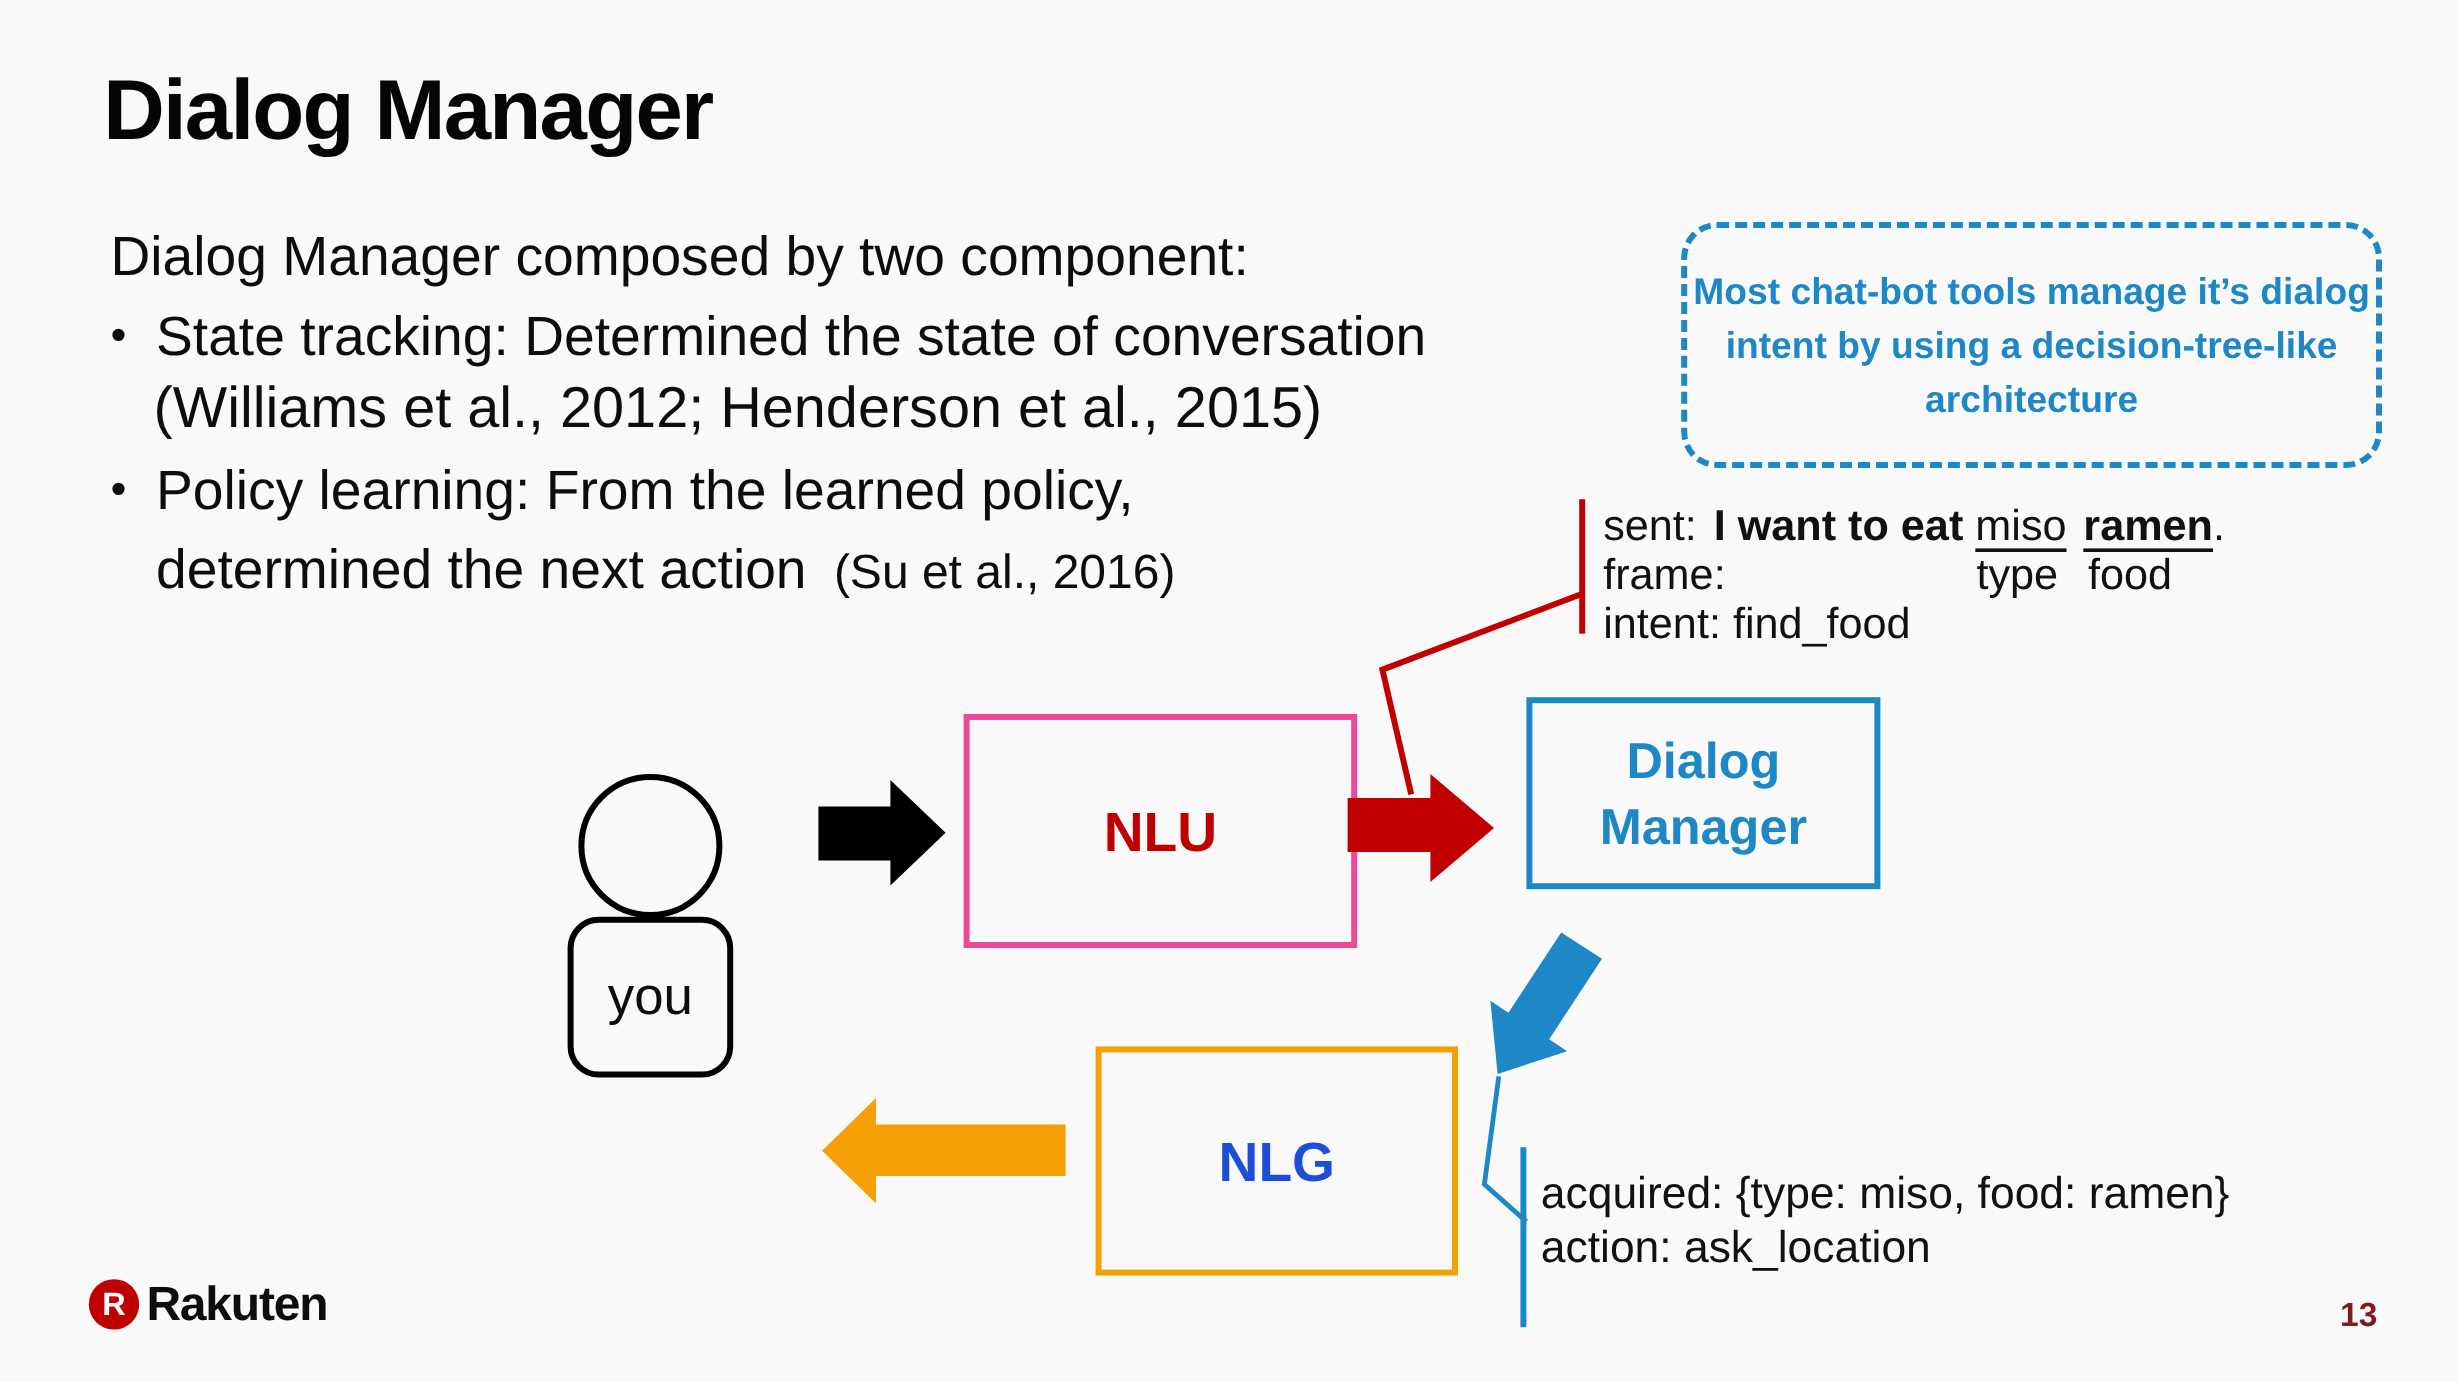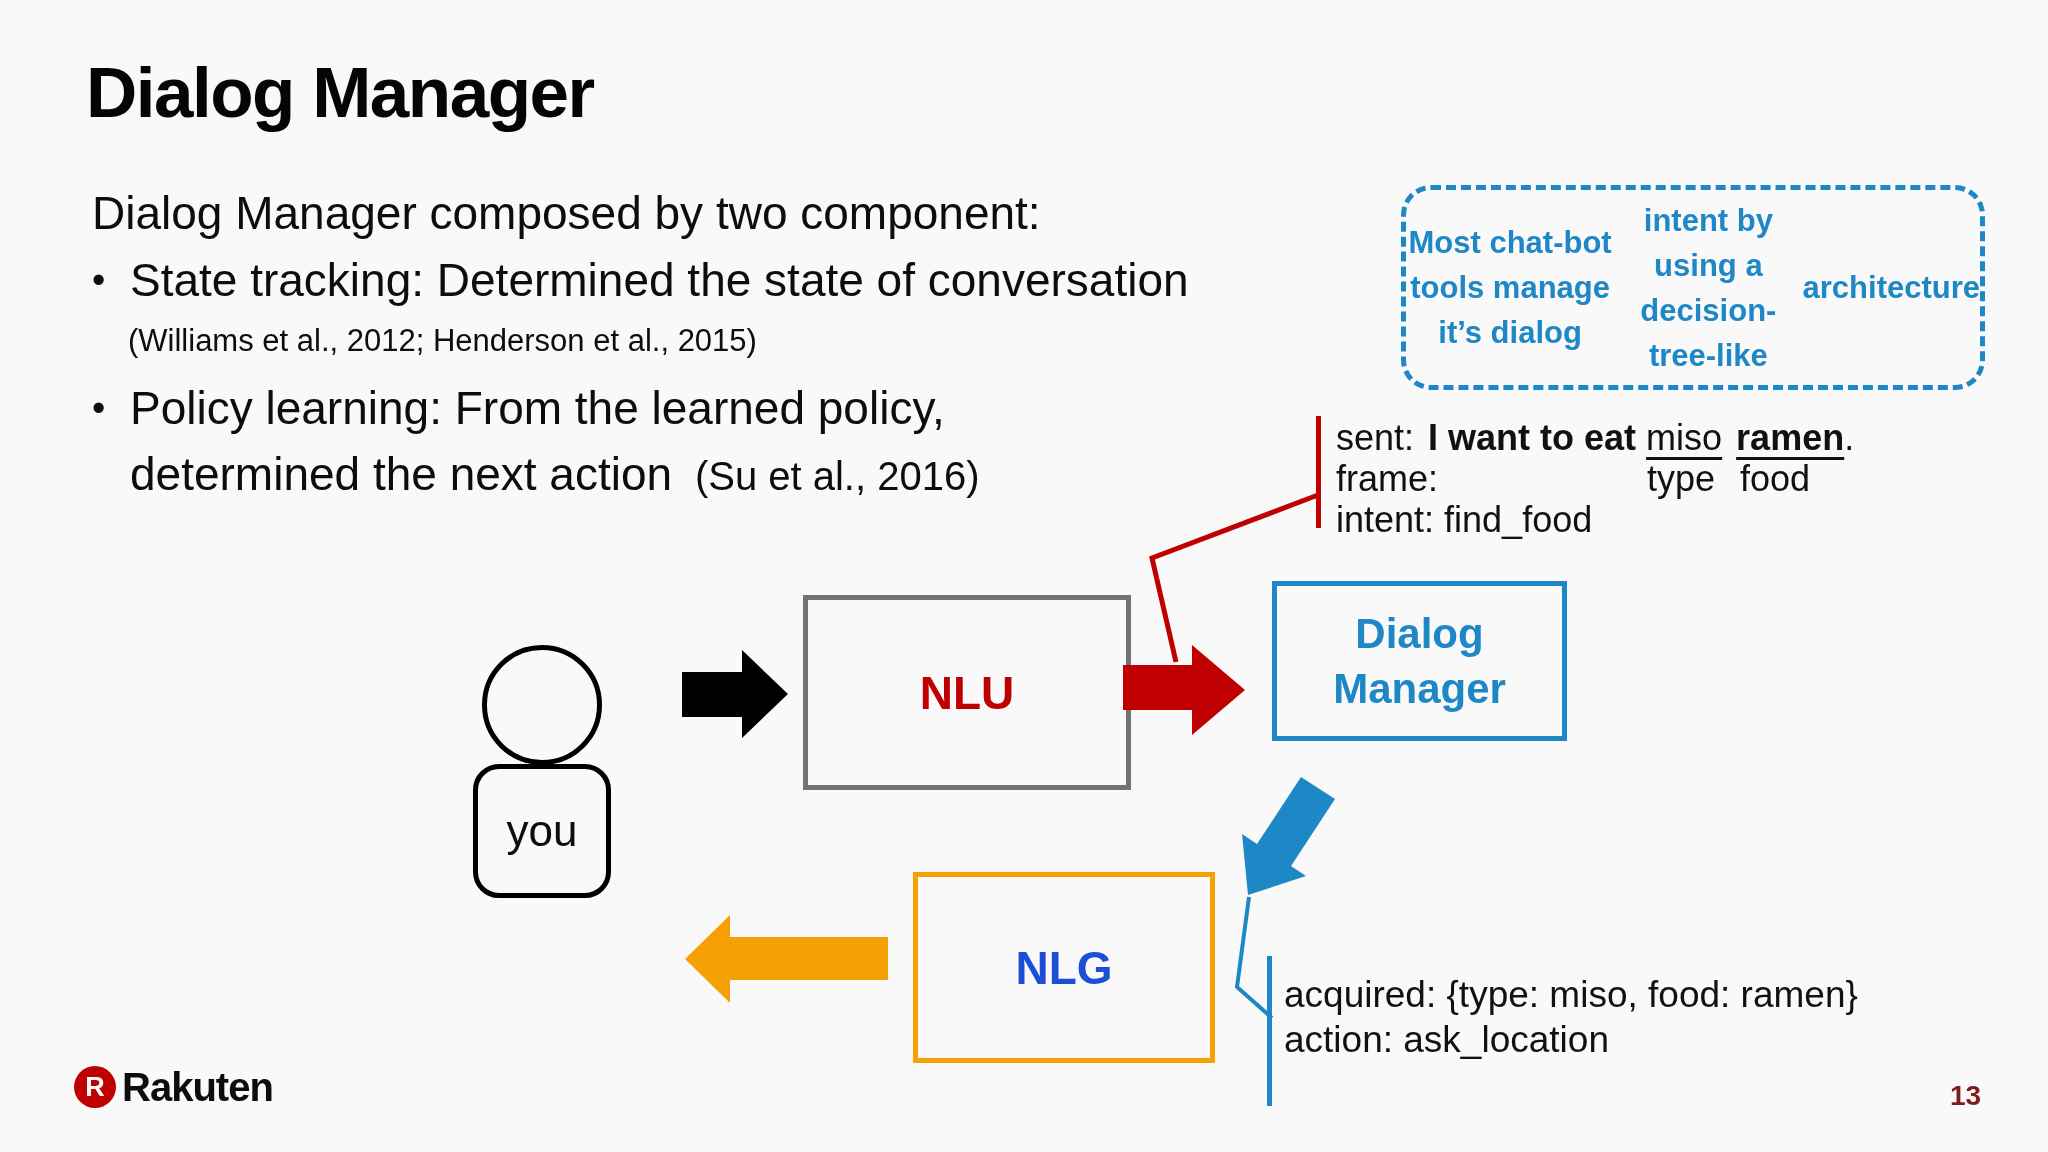--- a/index.html
+++ b/index.html
@@ -17,50 +17,50 @@
     font-size:71px;font-weight:800;letter-spacing:-1.5px;color:#050505;
     line-height:78px;white-space:nowrap;
   }
 
   
   .intro{left:92px;top:184px;font-size:46px;line-height:58px;white-space:nowrap;}
   .bullet-row{display:flex;align-items:flex-start;white-space:nowrap;}
   .bullet-dot{font-size:38px;line-height:56px;width:38px;color:#0d0d0d;}
   .bullet-main{font-size:46px;line-height:56px;}
   .b1{left:92px;top:252px;}
-  .cite{font-size:31px;line-height:50px;white-space:nowrap;}
+  .cite{font-size:48px;line-height:50px;white-space:nowrap;}
   .c1{left:128px;top:316px;}
   .b2{left:92px;top:380px;}
   .b2cont{left:130px;top:446px;font-size:46px;line-height:56px;white-space:nowrap;}
   .b2cont .cite-inline{font-size:40px;margin-left:10px;}
 
   
   .callout{
     left:1401px;top:185px;width:584px;height:205px;box-sizing:border-box;
     border:5px dashed #1E87C6;border-radius:30px;
-    display:flex;flex-direction:row;align-items:center;justify-content:center;
+    display:flex;flex-direction:column;align-items:center;justify-content:center;
     color:#1E87C6;font-weight:700;font-size:31px;line-height:45px;text-align:center;
   }
 
   
   .red-bar{left:1316px;top:416px;width:5px;height:112px;background:#C00000;}
   .nlu-ann{left:1336px;top:417px;font-size:36px;line-height:41px;color:#111;}
   .nlu-ann .ln{position:relative;height:41px;white-space:nowrap;}
   .gap-left{margin-left:14px;font-weight:bold;}
   .uline{text-decoration:underline;text-decoration-thickness:3px;text-underline-offset:7px;}
   .slot-type{position:absolute;left:311px;top:0;}
   .slot-food{position:absolute;left:404px;top:0;}
 
   
   .blue-bar{left:1267px;top:956px;width:5px;height:150px;background:#1E87C6;}
   .dm-ann{left:1284px;top:972px;font-size:37px;line-height:45px;color:#111;white-space:nowrap;}
 
   
   .dbox{box-sizing:border-box;display:flex;align-items:center;justify-content:center;text-align:center;font-weight:700;}
-  .nlu-box{left:803px;top:595px;width:328px;height:195px;border:5px solid #737373;color:#C00000;font-size:46px;}
+  .nlu-box{left:803px;top:595px;width:328px;height:195px;border:5px solid #ec4899;color:#C00000;font-size:46px;}
   .dm-box{left:1272px;top:581px;width:295px;height:160px;border:5px solid #1E87C6;color:#1E87C6;font-size:42px;line-height:55px;}
   .nlg-box{left:913px;top:872px;width:302px;height:191px;border:5px solid #F5A105;color:#1d4ed8;font-size:46px;}
 
   
   .person-head{left:482px;top:645px;width:120px;height:120px;border:5px solid #000;border-radius:50%;background:#FAF9F9;box-sizing:border-box;z-index:3;}
   .person-body{left:473px;top:764px;width:138px;height:134px;border:5px solid #000;border-radius:26px;background:#FAF9F9;box-sizing:border-box;z-index:2;
     display:flex;align-items:center;justify-content:center;font-size:44px;color:#0d0d0d;}
 
   
   .svg-layer{left:0;top:0;width:2048px;height:1152px;pointer-events:none;z-index:1;}

